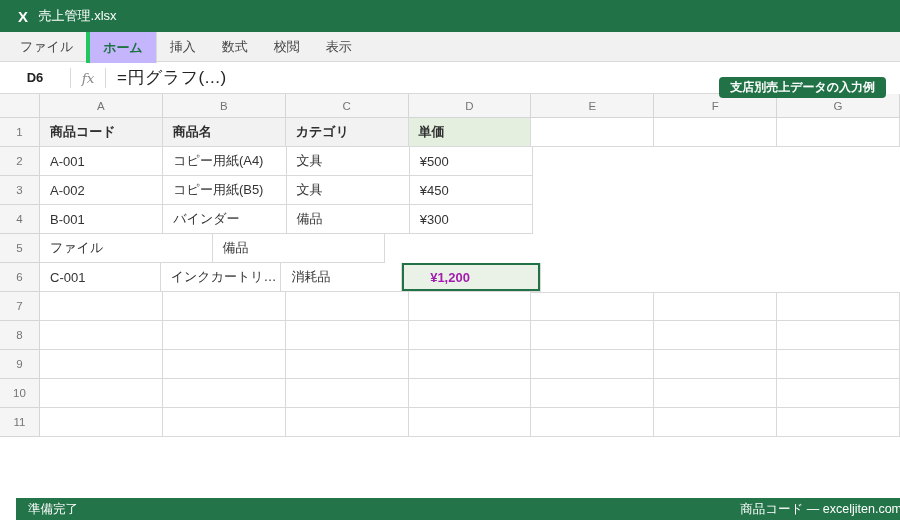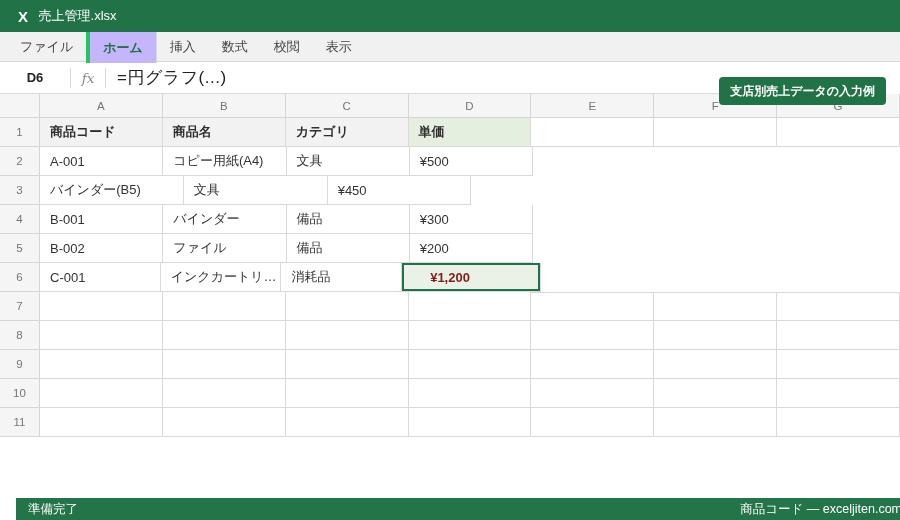--- a/index.html
+++ b/index.html
@@ -46,21 +46,21 @@
   }
   .fb-div { width:1px; height:20px; background:#d9d9d9; }
   .fx {
     width:34px; text-align:center; font-size:13.5px; font-style:italic;
     color:#8a8a8a; font-family:"DejaVu Serif","Liberation Serif",serif;
   }
   .formula-text { flex:1; font-size:17px; color:#222; padding-left:11px; letter-spacing:.5px; }
 
   
   .badge {
-    position:absolute; top:77px; right:14px; height:28px; z-index:5;
+    position:absolute; top:77px; right:14px; height:21px; z-index:5;
     background:#217347; color:#fff; font-size:12px; font-weight:700;
     border-radius:4px; padding:0 11px; display:flex; align-items:center;
   }
 
   
   .grid { position:absolute; top:94px; left:0; width:900px; }
   .grid-row { display:flex; width:900px; }
   .col-head-row { height:24px; }
   .body-row { height:29px; }
   .corner, .ch, .rh {
@@ -74,21 +74,21 @@
     flex:1 1 0; display:flex; align-items:center; padding-left:10px;
     font-size:13px; color:#333; background:#fff; overflow:hidden; white-space:nowrap;
     border-right:1px solid #d9d9d9; border-bottom:1px solid #d9d9d9;
   }
   .cell.hdr-gray { background:#f2f2f3; font-weight:700; color:#2f2f2f; }
   .cell.hdr-green { background:#e5efdf; font-weight:700; color:#2f2f2f; }
   .cell.blank { border-right:none; border-bottom:none; }
   .cell.bt { border-top:1px solid #d9d9d9; }
   .cell.sel {
     background:#eaf2e8; box-shadow:inset 0 0 0 2px #217347;
-    font-weight:700; color:#7f1d1d;padding-left:28px;
+    font-weight:700; color:#a21caf;padding-left:28px;
   }
 
   
   .status-bar {
     position:absolute; bottom:0; left:0; width:900px; height:22px;
     background:#247449; color:#fff; font-size:12.5px;
     display:flex; align-items:center; justify-content:space-between;
     padding:0 14px 0 12px;
     margin-left:16px;
   }
@@ -148,43 +148,42 @@
         <div class="cell">A-001</div>
         <div class="cell">コピー用紙(A4)</div>
         <div class="cell">文具</div>
         <div class="cell">¥500</div>
         <div class="cell blank"></div>
         <div class="cell blank"></div>
         <div class="cell blank"></div>
       </div>
       <div class="grid-row body-row">
         <div class="rh">3</div>
-        <div class="cell">バインダー(B5)</div>
+        <div class="cell">A-002</div>
+        <div class="cell">コピー用紙(B5)</div>
         <div class="cell">文具</div>
         <div class="cell">¥450</div>
         <div class="cell blank"></div>
         <div class="cell blank"></div>
         <div class="cell blank"></div>
       </div>
       <div class="grid-row body-row">
         <div class="rh">4</div>
         <div class="cell">B-001</div>
         <div class="cell">バインダー</div>
         <div class="cell">備品</div>
         <div class="cell">¥300</div>
         <div class="cell blank"></div>
         <div class="cell blank"></div>
         <div class="cell blank"></div>
       </div>
       <div class="grid-row body-row">
         <div class="rh">5</div>
-        <div class="cell">B-002</div>
         <div class="cell">ファイル</div>
         <div class="cell">備品</div>
-        <div class="cell">¥200</div>
         <div class="cell blank"></div>
         <div class="cell blank"></div>
         <div class="cell blank"></div>
       </div>
       <div class="grid-row body-row">
         <div class="rh">6</div>
         <div class="cell">C-001</div>
         <div class="cell">インクカートリ…</div>
         <div class="cell">消耗品</div>
         <div class="cell sel">¥1,200</div>

